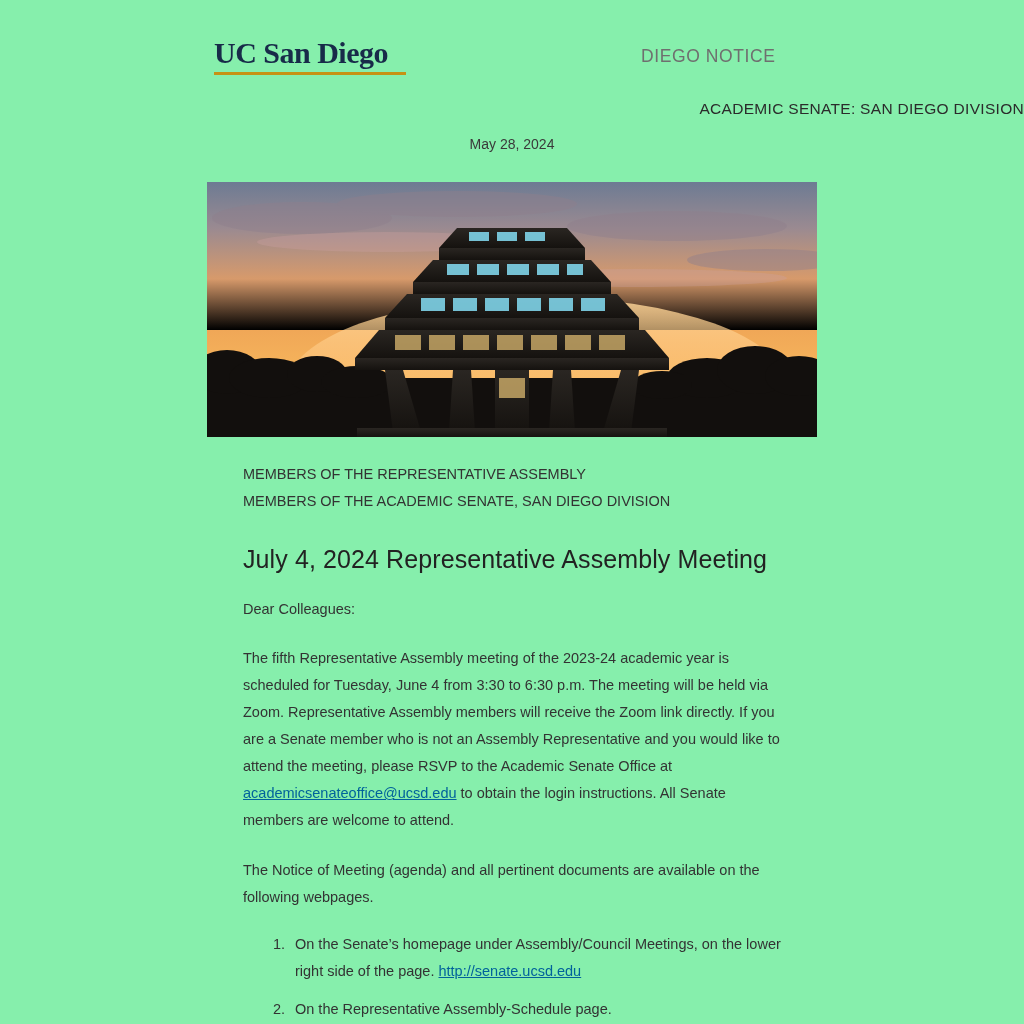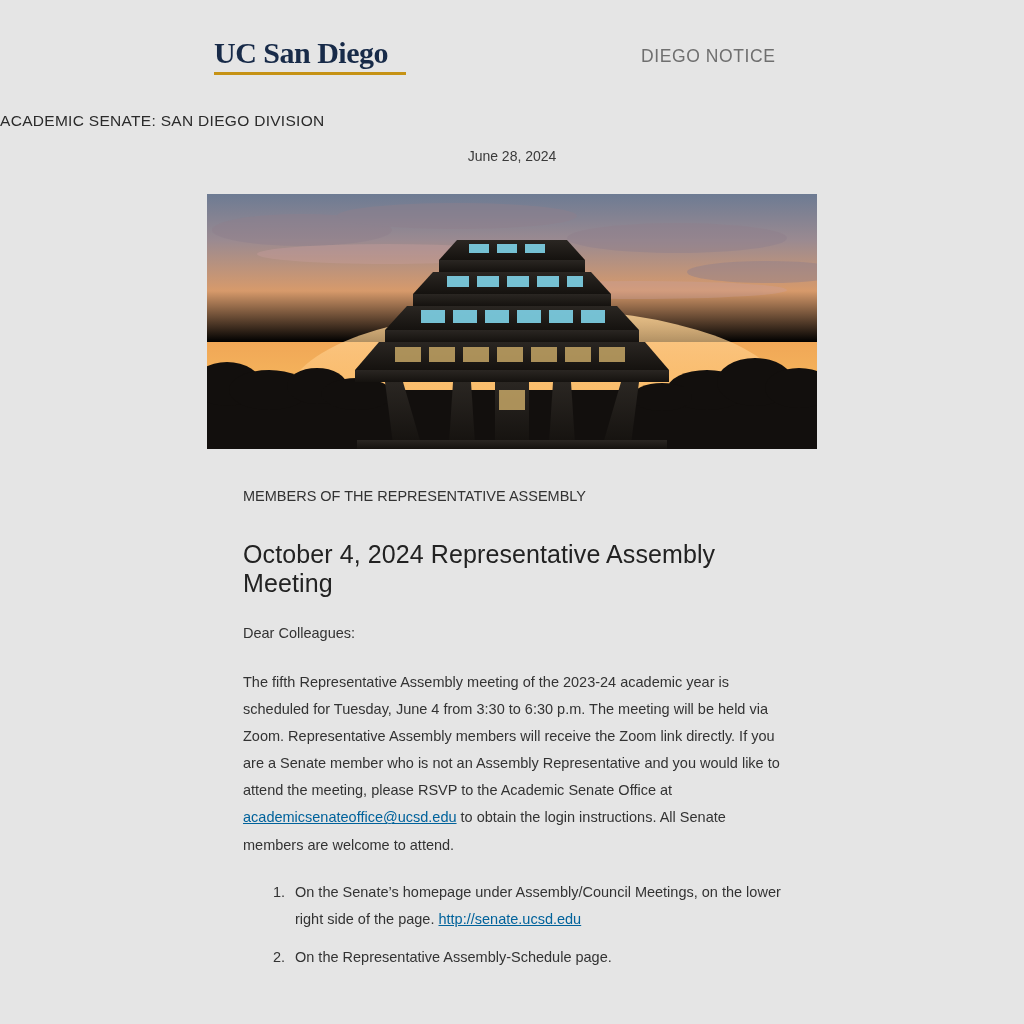--- a/index.html
+++ b/index.html
@@ -13,21 +13,21 @@
     overflow: hidden;
     font-family: "Liberation Sans", sans-serif;
     color: #222222;
     -webkit-font-smoothing: antialiased;
   }
 
   .page {
     position: relative;
     width: 1024px;
     height: 1024px;
-    background: #e5e5e5;
+    background: #86efac;
   }
 
   
   .header {
     position: relative;
     height: 100px;
   }
   .logo {
     position: absolute;
     left: 214px;
@@ -54,25 +54,24 @@
     left: 641px;
     top: 46px;
     font-size: 17.5px;
     letter-spacing: 0.6px;
     color: #6f6f6f;
     white-space: nowrap;
   }
 
   
   .senate-line {
-    text-align: left;
+    text-align: right;
     font-size: 15.5px;
     letter-spacing: 0.3px;
     color: #2b2b2b;
-    margin-top: 12px;
   }
   .date-line {
     text-align: center;
     font-size: 14px;
     color: #3a3a3a;
     margin-top: 18px;
   }
 
   
   .hero {
@@ -89,21 +88,21 @@
   .body-wrap {
     width: 560px;
     margin: 0 auto;
     padding-left: 22px;
     box-sizing: content-box;
   }
   .to-line {
     font-size: 14.5px;
     color: #333;
     line-height: 1.85;
-    margin-top: 34px;
+    margin-top: 24px;
   }
   .to-line div { white-space: nowrap; }
   h1.headline {
     font-size: 25px;
     font-weight: normal;
     color: #222;
     margin: 30px 0 0 0;
     letter-spacing: 0.1px;
   }
   p.para {
@@ -134,21 +133,21 @@
 
   <div class="header">
     <div class="logo">
       <div class="logo-text">UC San Diego</div>
       <div class="logo-rule"></div>
     </div>
     <div class="campus-notice">DIEGO NOTICE</div>
   </div>
 
   <div class="senate-line">ACADEMIC SENATE: SAN DIEGO DIVISION</div>
-  <div class="date-line">June 28, 2024</div>
+  <div class="date-line">May 28, 2024</div>
 
   <div class="hero">
     <svg width="610" height="255" viewBox="0 0 610 255" xmlns="http://www.w3.org/2000/svg">
       <defs>
         <linearGradient id="sky" x1="0" y1="0" x2="0" y2="1">
           <stop offset="0%" stop-color="#6d7b93"></stop>
           <stop offset="18%" stop-color="#9a8a91"></stop>
           <stop offset="38%" stop-color="#d79a6b"></stop>
           <stop offset="58%" stop-color="#f0a košt"></stop>
           <stop offset="58%" stop-color="#f0a757"></stop>
@@ -241,28 +240,30 @@
         <rect x="392" y="153" width="26" height="15"></rect>
         <rect x="292" y="196" width="26" height="20"></rect>
       </g>
     </svg>
   </div>
 
   <div class="body-wrap">
 
     <div class="to-line">
       <div>MEMBERS OF THE REPRESENTATIVE ASSEMBLY</div>
+      <div>MEMBERS OF THE ACADEMIC SENATE, SAN DIEGO DIVISION</div>
     </div>
 
-    <h1 class="headline">October 4, 2024 Representative Assembly Meeting</h1>
+    <h1 class="headline">July 4, 2024 Representative Assembly Meeting</h1>
 
     <p class="para">Dear Colleagues:</p>
 
     <p class="para"><span>The fifth Representative Assembly meeting of the 2023-24 academic year is scheduled for Tuesday, June 4 from 3:30 to 6:30 p.m. The meeting will be held via Zoom. Representative Assembly members will receive the Zoom link directly. If you are a Senate member who is not an Assembly Representative and you would like to attend the meeting, please RSVP to the Academic Senate Office at </span><a class="link" href="#">academicsenateoffice@ucsd.edu</a><span> to obtain the login instructions. All Senate members are welcome to attend.</span></p>
 
+    <p class="para">The Notice of Meeting (agenda) and all pertinent documents are available on the following webpages.</p>
 
     <ol class="items">
       <li><span>On the Senate’s homepage under Assembly/Council Meetings, on the lower right side of the page. </span><a class="link" href="#">http://senate.ucsd.edu</a></li>
       <li><span>On the Representative Assembly-Schedule page.</span></li>
     </ol>
 
   </div>
 </div>
 
 </body></html>

